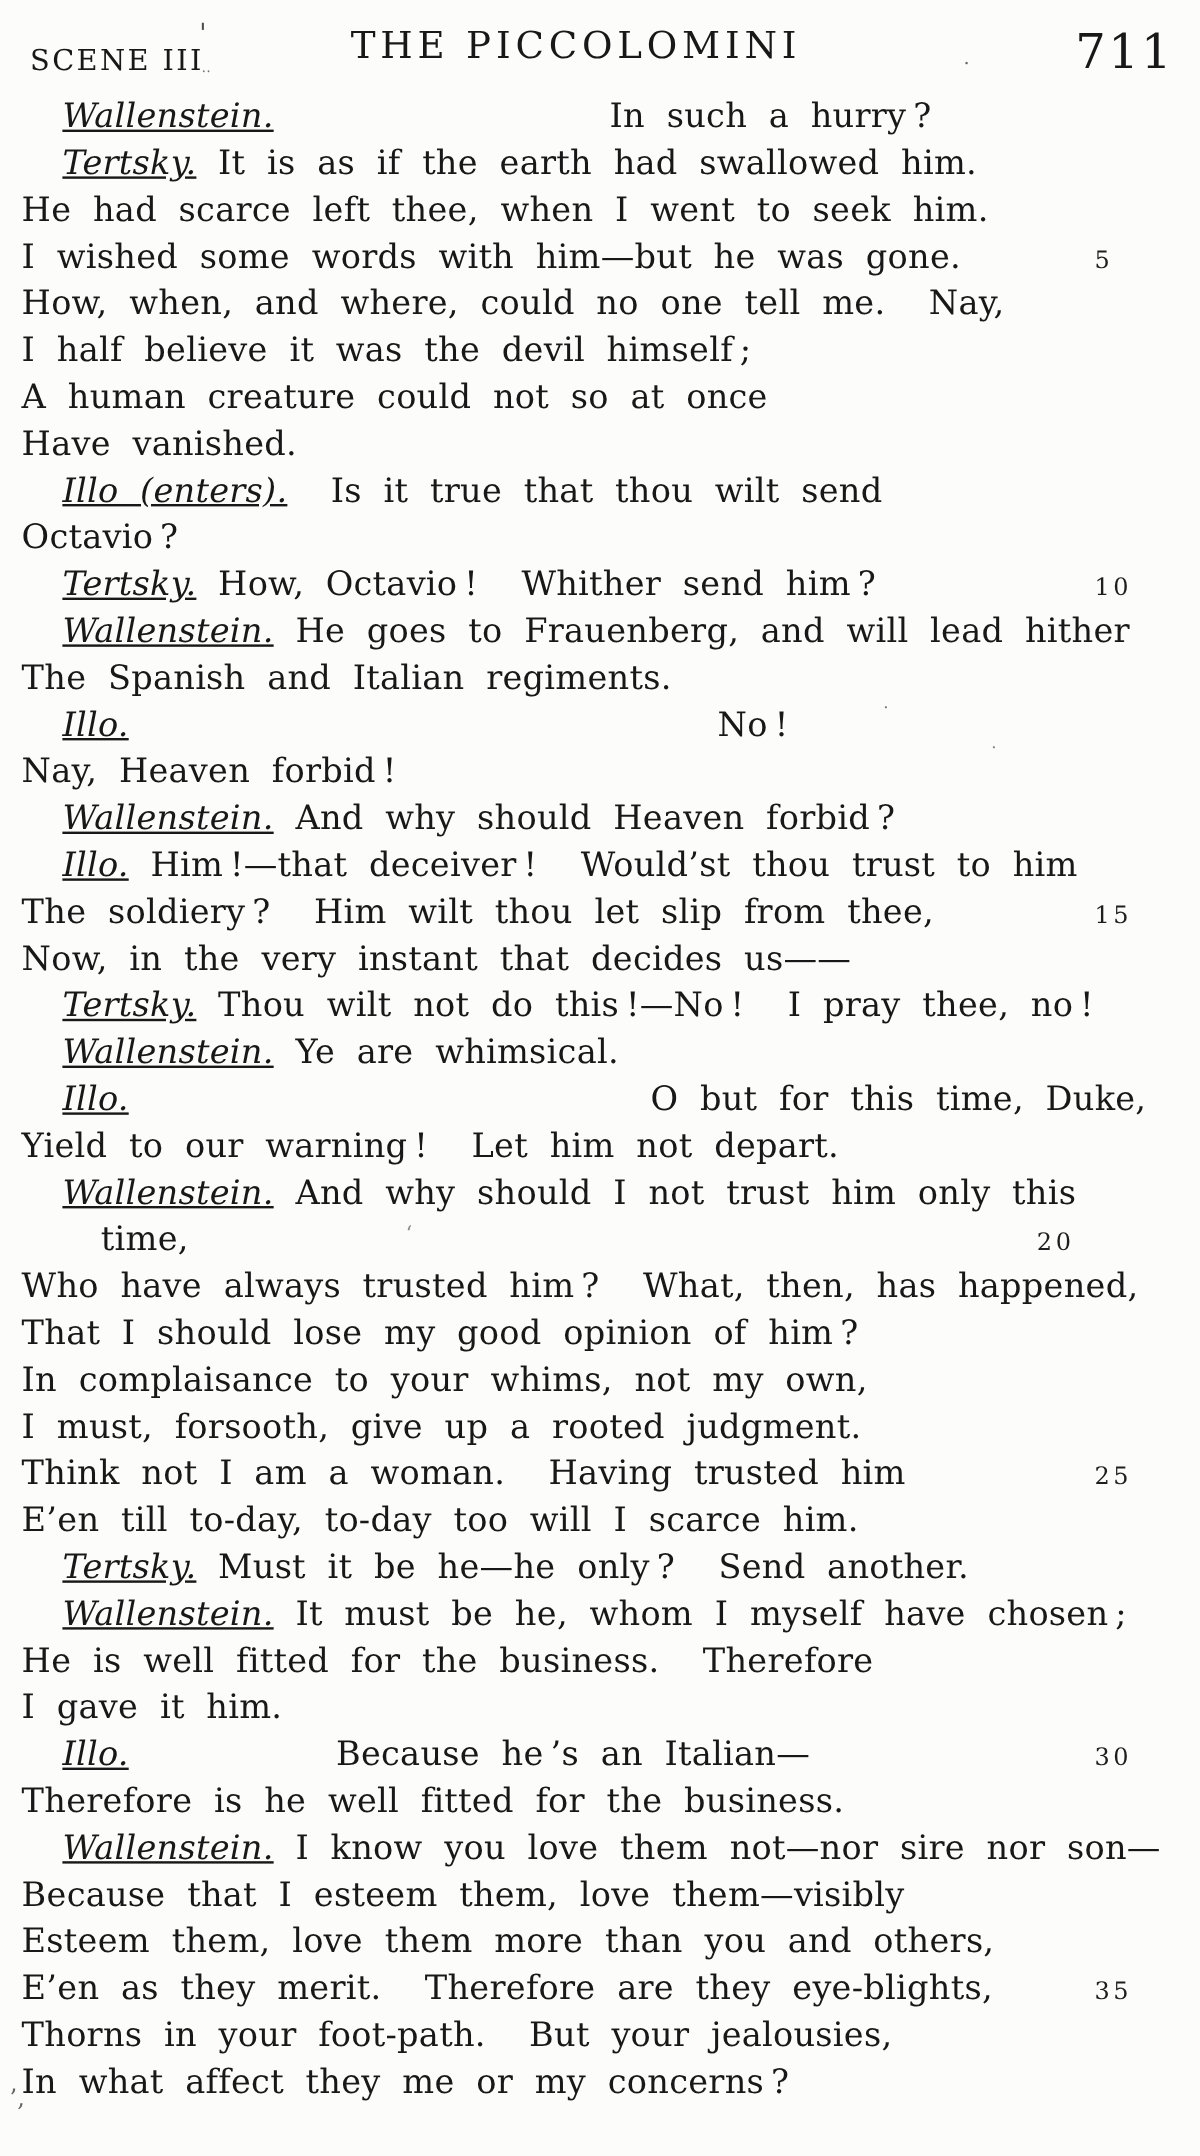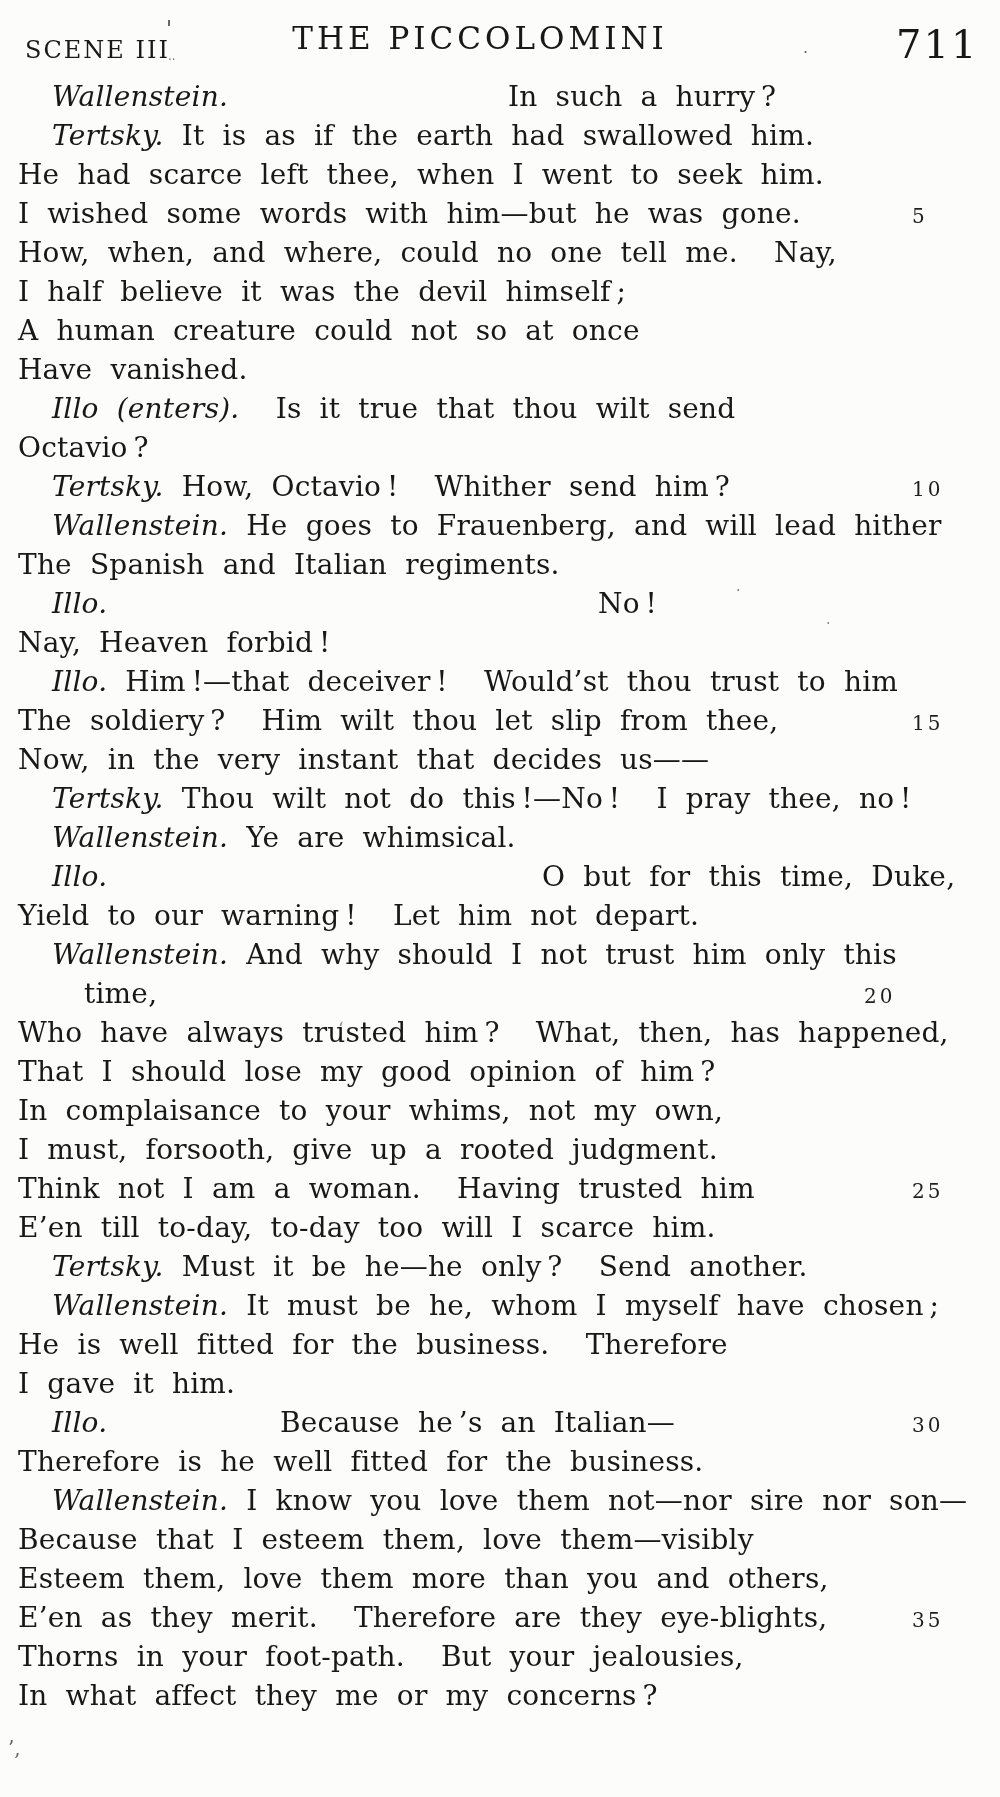--- a/index.html
+++ b/index.html
@@ -35,21 +35,21 @@
     letter-spacing: 0.2px;
   }
   .line {
     position: relative;
     height: 39px;
     line-height: 39px;
     white-space: pre;
   }
   .line.speaker-indent { margin-left: 34px; }
   .line.hang-indent    { margin-left: 66px; }
-  .speaker { font-style: italic; }
+  .speaker { font-style: italic; text-decoration: underline; }
   .cont { position: absolute; top: 0; white-space: pre; }
   .linenum {
     position: absolute; top: 3px;
     font-size: 20px; letter-spacing: 3px;
     color: #1e1e1e;
   }
   
   .speck {
     position: absolute;
     color: #222;
@@ -77,20 +77,21 @@
       <div class="line"><span>I half believe it was the devil himself ;</span></div>
       <div class="line"><span>A human creature could not so at once</span></div>
       <div class="line"><span>Have vanished.</span></div>
       <div class="line speaker-indent"><span class="speaker">Illo (enters).</span><span>  Is it true that thou wilt send</span></div>
       <div class="line"><span>Octavio ?</span></div>
       <div class="line speaker-indent"><span class="speaker">Tertsky.</span><span> How, Octavio !  Whither send him ?</span><span class="linenum" style="left: 860px;">10</span></div>
       <div class="line speaker-indent"><span class="speaker">Wallenstein.</span><span> He goes to Frauenberg, and will lead hither</span></div>
       <div class="line"><span>The Spanish and Italian regiments.</span></div>
       <div class="line speaker-indent"><span class="speaker">Illo.</span><span class="cont" style="left: 546px;">No !</span></div>
       <div class="line"><span>Nay, Heaven forbid !</span></div>
+      <div class="line speaker-indent"><span class="speaker">Wallenstein.</span><span> And why should Heaven forbid ?</span></div>
       <div class="line speaker-indent"><span class="speaker">Illo.</span><span> Him !—that deceiver !  Would’st thou trust to him</span></div>
       <div class="line"><span>The soldiery ?  Him wilt thou let slip from thee,</span><span class="linenum" style="left: 894px;">15</span></div>
       <div class="line"><span>Now, in the very instant that decides us——</span></div>
       <div class="line speaker-indent"><span class="speaker">Tertsky.</span><span> Thou wilt not do this !—No !  I pray thee, no !</span></div>
       <div class="line speaker-indent"><span class="speaker">Wallenstein.</span><span> Ye are whimsical.</span></div>
       <div class="line speaker-indent"><span class="speaker">Illo.</span><span class="cont" style="left: 490px;">O but for this time, Duke,</span></div>
       <div class="line"><span>Yield to our warning !  Let him not depart.</span></div>
       <div class="line speaker-indent"><span class="speaker">Wallenstein.</span><span> And why should I not trust him only this</span></div>
       <div class="line hang-indent"><span>time,</span><span class="linenum" style="left: 780px;">20</span></div>
       <div class="line"><span>Who have always trusted him ?  What, then, has happened,</span></div>

